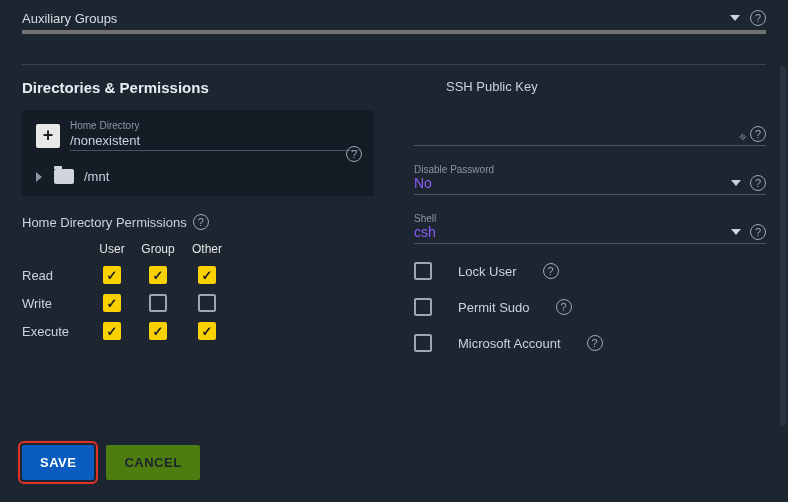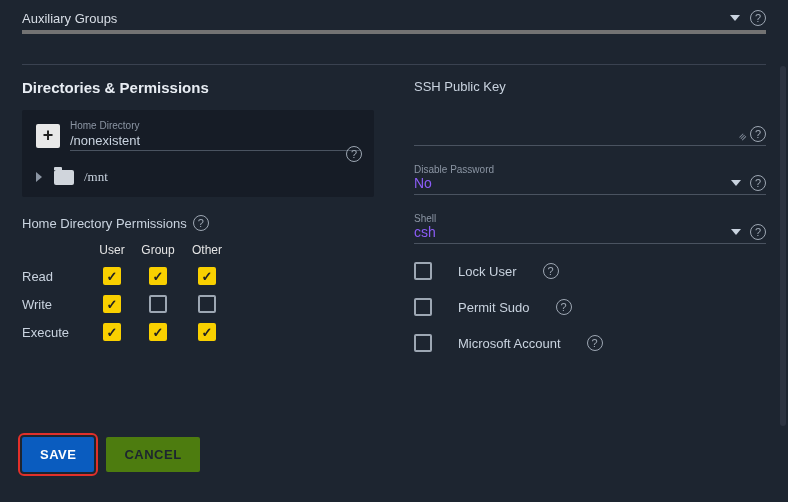--- a/index.html
+++ b/index.html
@@ -82,21 +82,21 @@
   padding: 2px 0;
   font-size: 13px;
 }
 .tree-help {
   position: absolute;
   right: 12px;
   top: 36px;
 }
 .mnt-row {
   display: flex; align-items: center;
-  gap: 10px; margin-top: 18px; font-family: Liberation Serif, serif;
+  gap: 10px; margin-top: 18px;
 }
 .tri-right {
   width: 0; height: 0;
   border-top: 5px solid transparent;
   border-bottom: 5px solid transparent;
   border-left: 6px solid #8b95a3;
 }
 .folder-icon {
   width: 20px; height: 15px;
   background: #d0d5dc;
@@ -144,21 +144,21 @@
   cursor: pointer;
 }
 .chk.checked {
   background: #f9d000;
   border-color: #f9d000;
   color: #222;
   font-weight: bold;
   font-size: 13px;
 }
 .field-group { margin-bottom: 18px; position: relative; }
-.field-label { font-size: 13px; color: #c9d3df; margin-bottom: 16px; display:block;}
+.field-label { font-size: 13px; color: #c9d3df; margin-bottom: 16px; display:block;margin-left:32px;}
 .small-label { font-size: 10px; color: #8b95a3; display:block; }
 .input-line {
   display: flex; align-items: center;
   border-bottom: 1px solid #4a5360;
   padding-bottom: 3px;
 }
 .input-line .value { flex: 1; font-size: 14px; color: #8b5cf6; }
 .input-line .controls { display: flex; align-items: center; gap: 9px; }
 .ssh-area {
   border-bottom: 1px solid #4a5360;
@@ -176,21 +176,21 @@
   transform:rotate(-45deg) translateY(2px);
   letter-spacing:-2px;
 }
 .check-row {
   display: flex; align-items: center;
   gap: 26px; margin-bottom: 18px;
 }
 .check-row .label { font-size: 13px; }
 .footer {
   position: absolute;
-  bottom: 30px;
+  bottom: 22px;
   left: 22px;
   display: flex;
   gap: 12px;
 }
 .btn {
   padding: 10px 18px;
   font-weight: bold;
   font-size: 13px;
   border: none;
   cursor: pointer;

